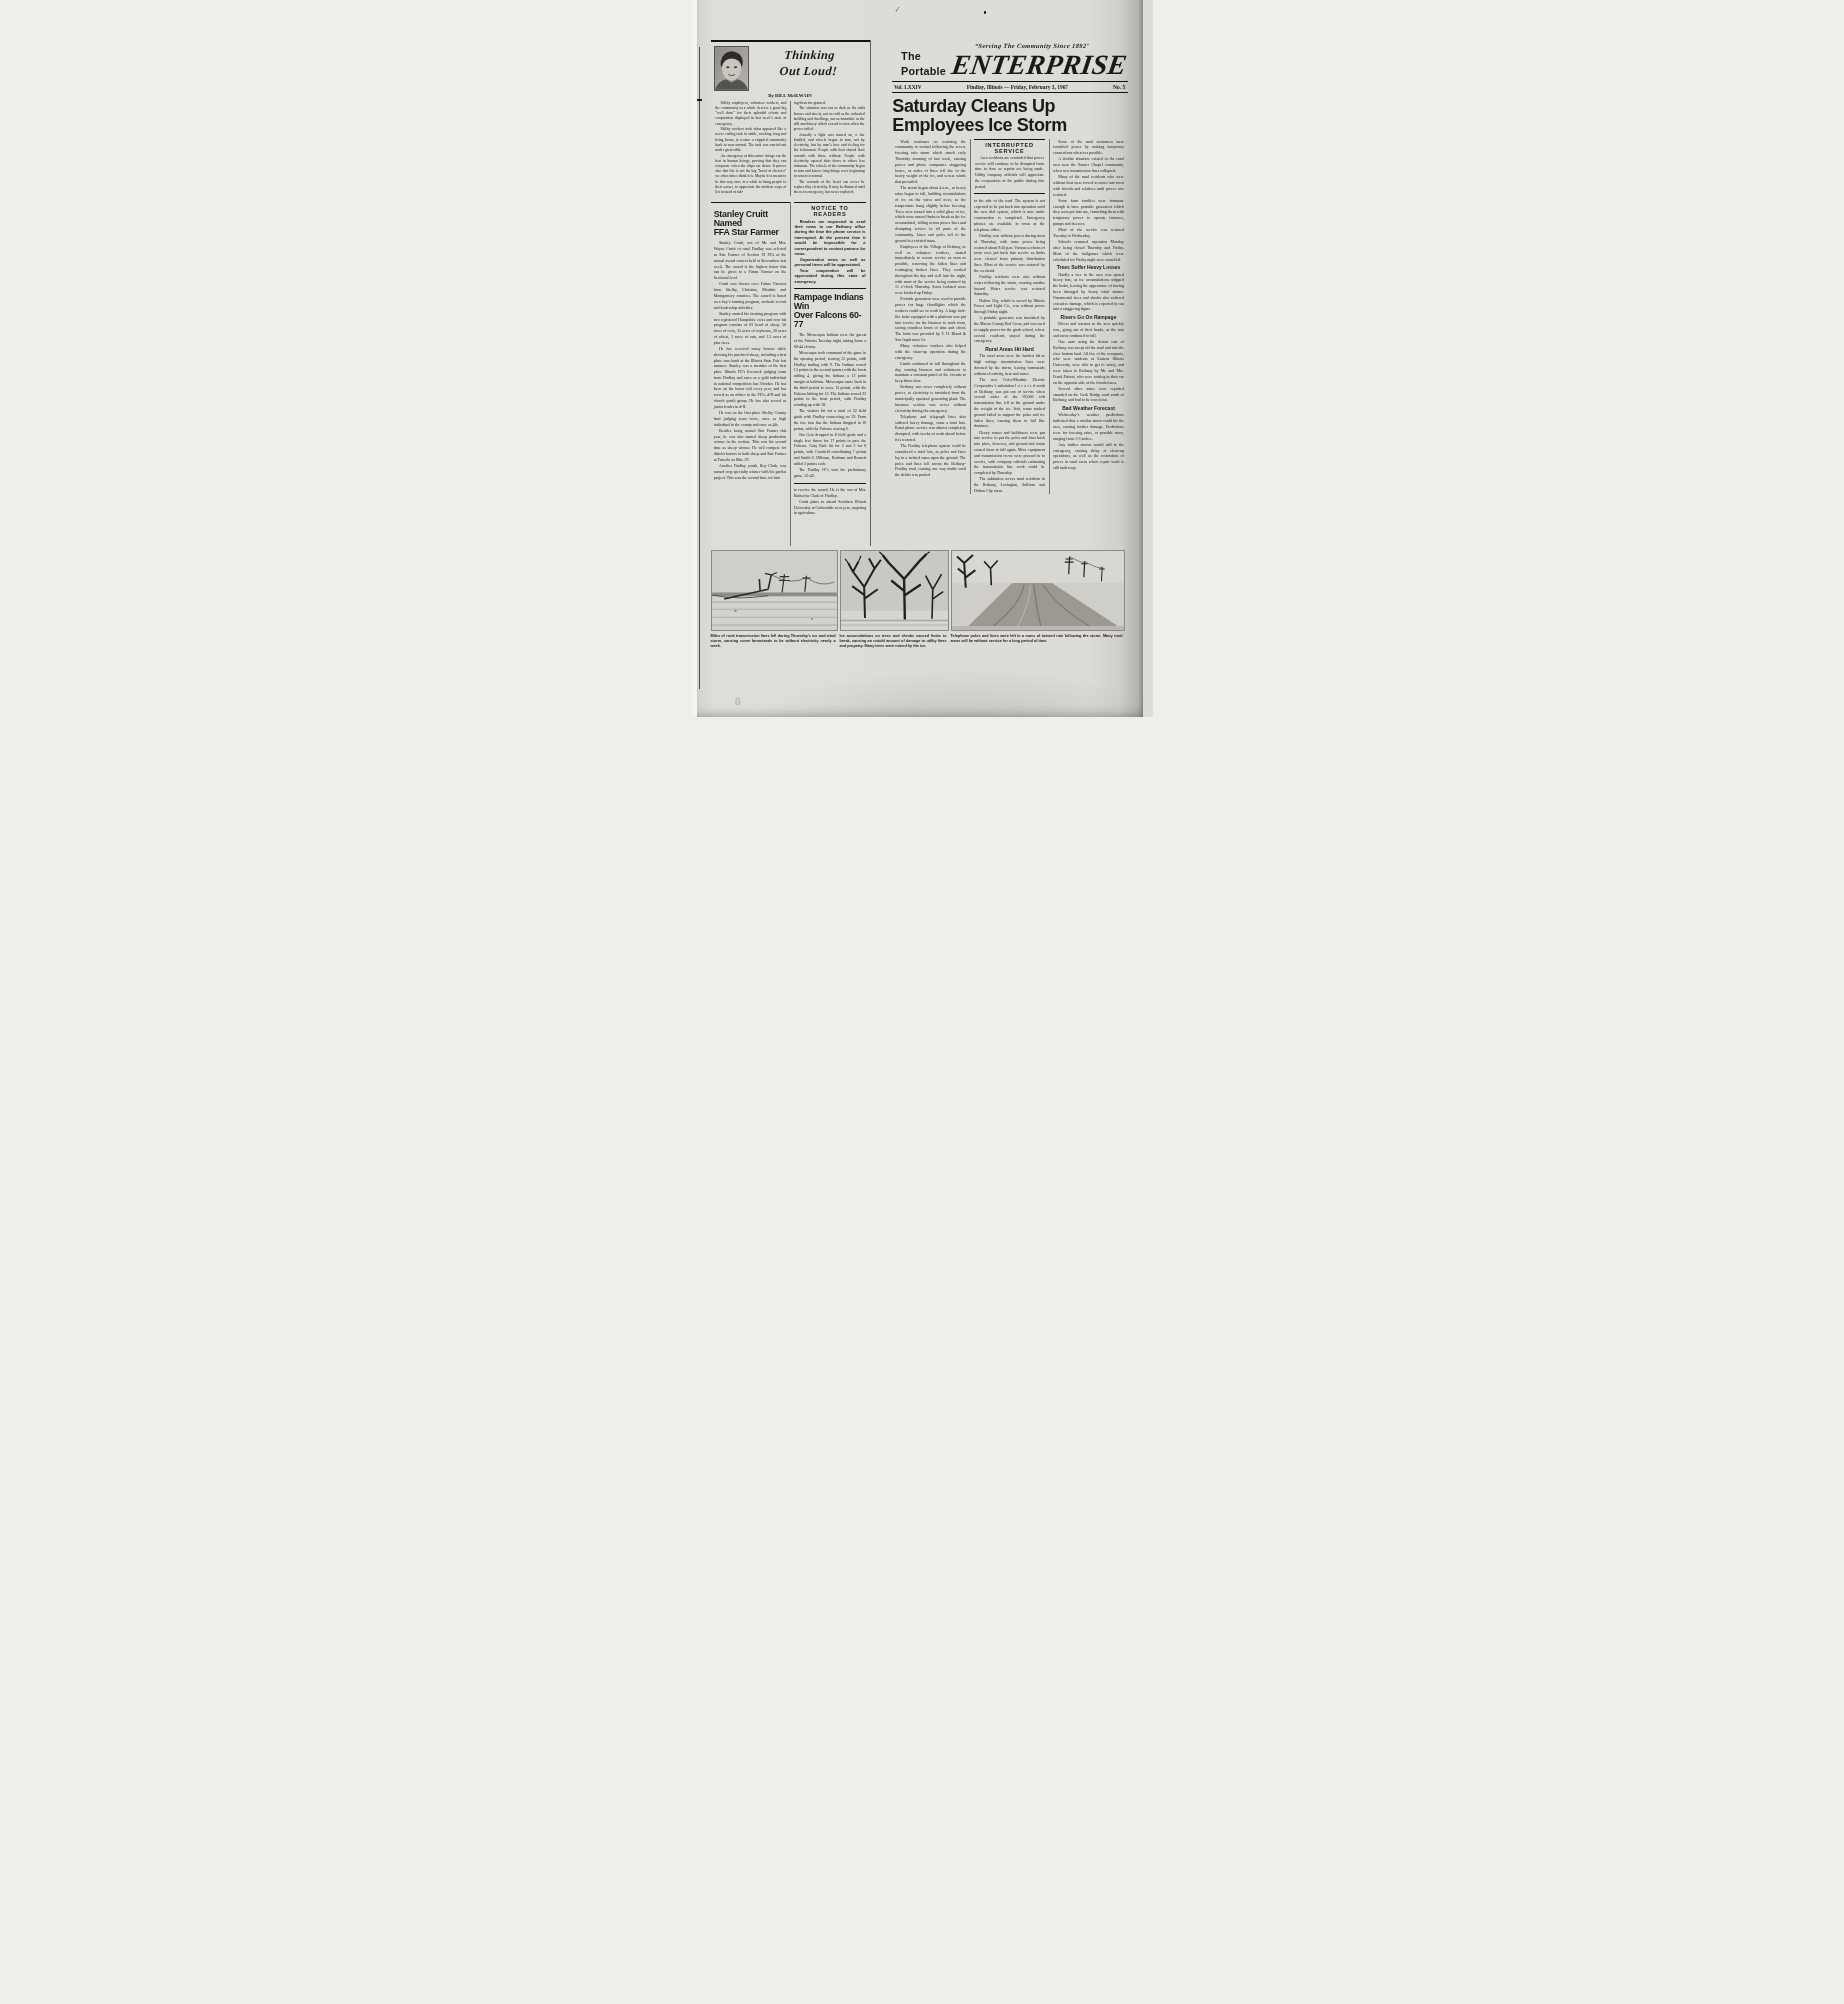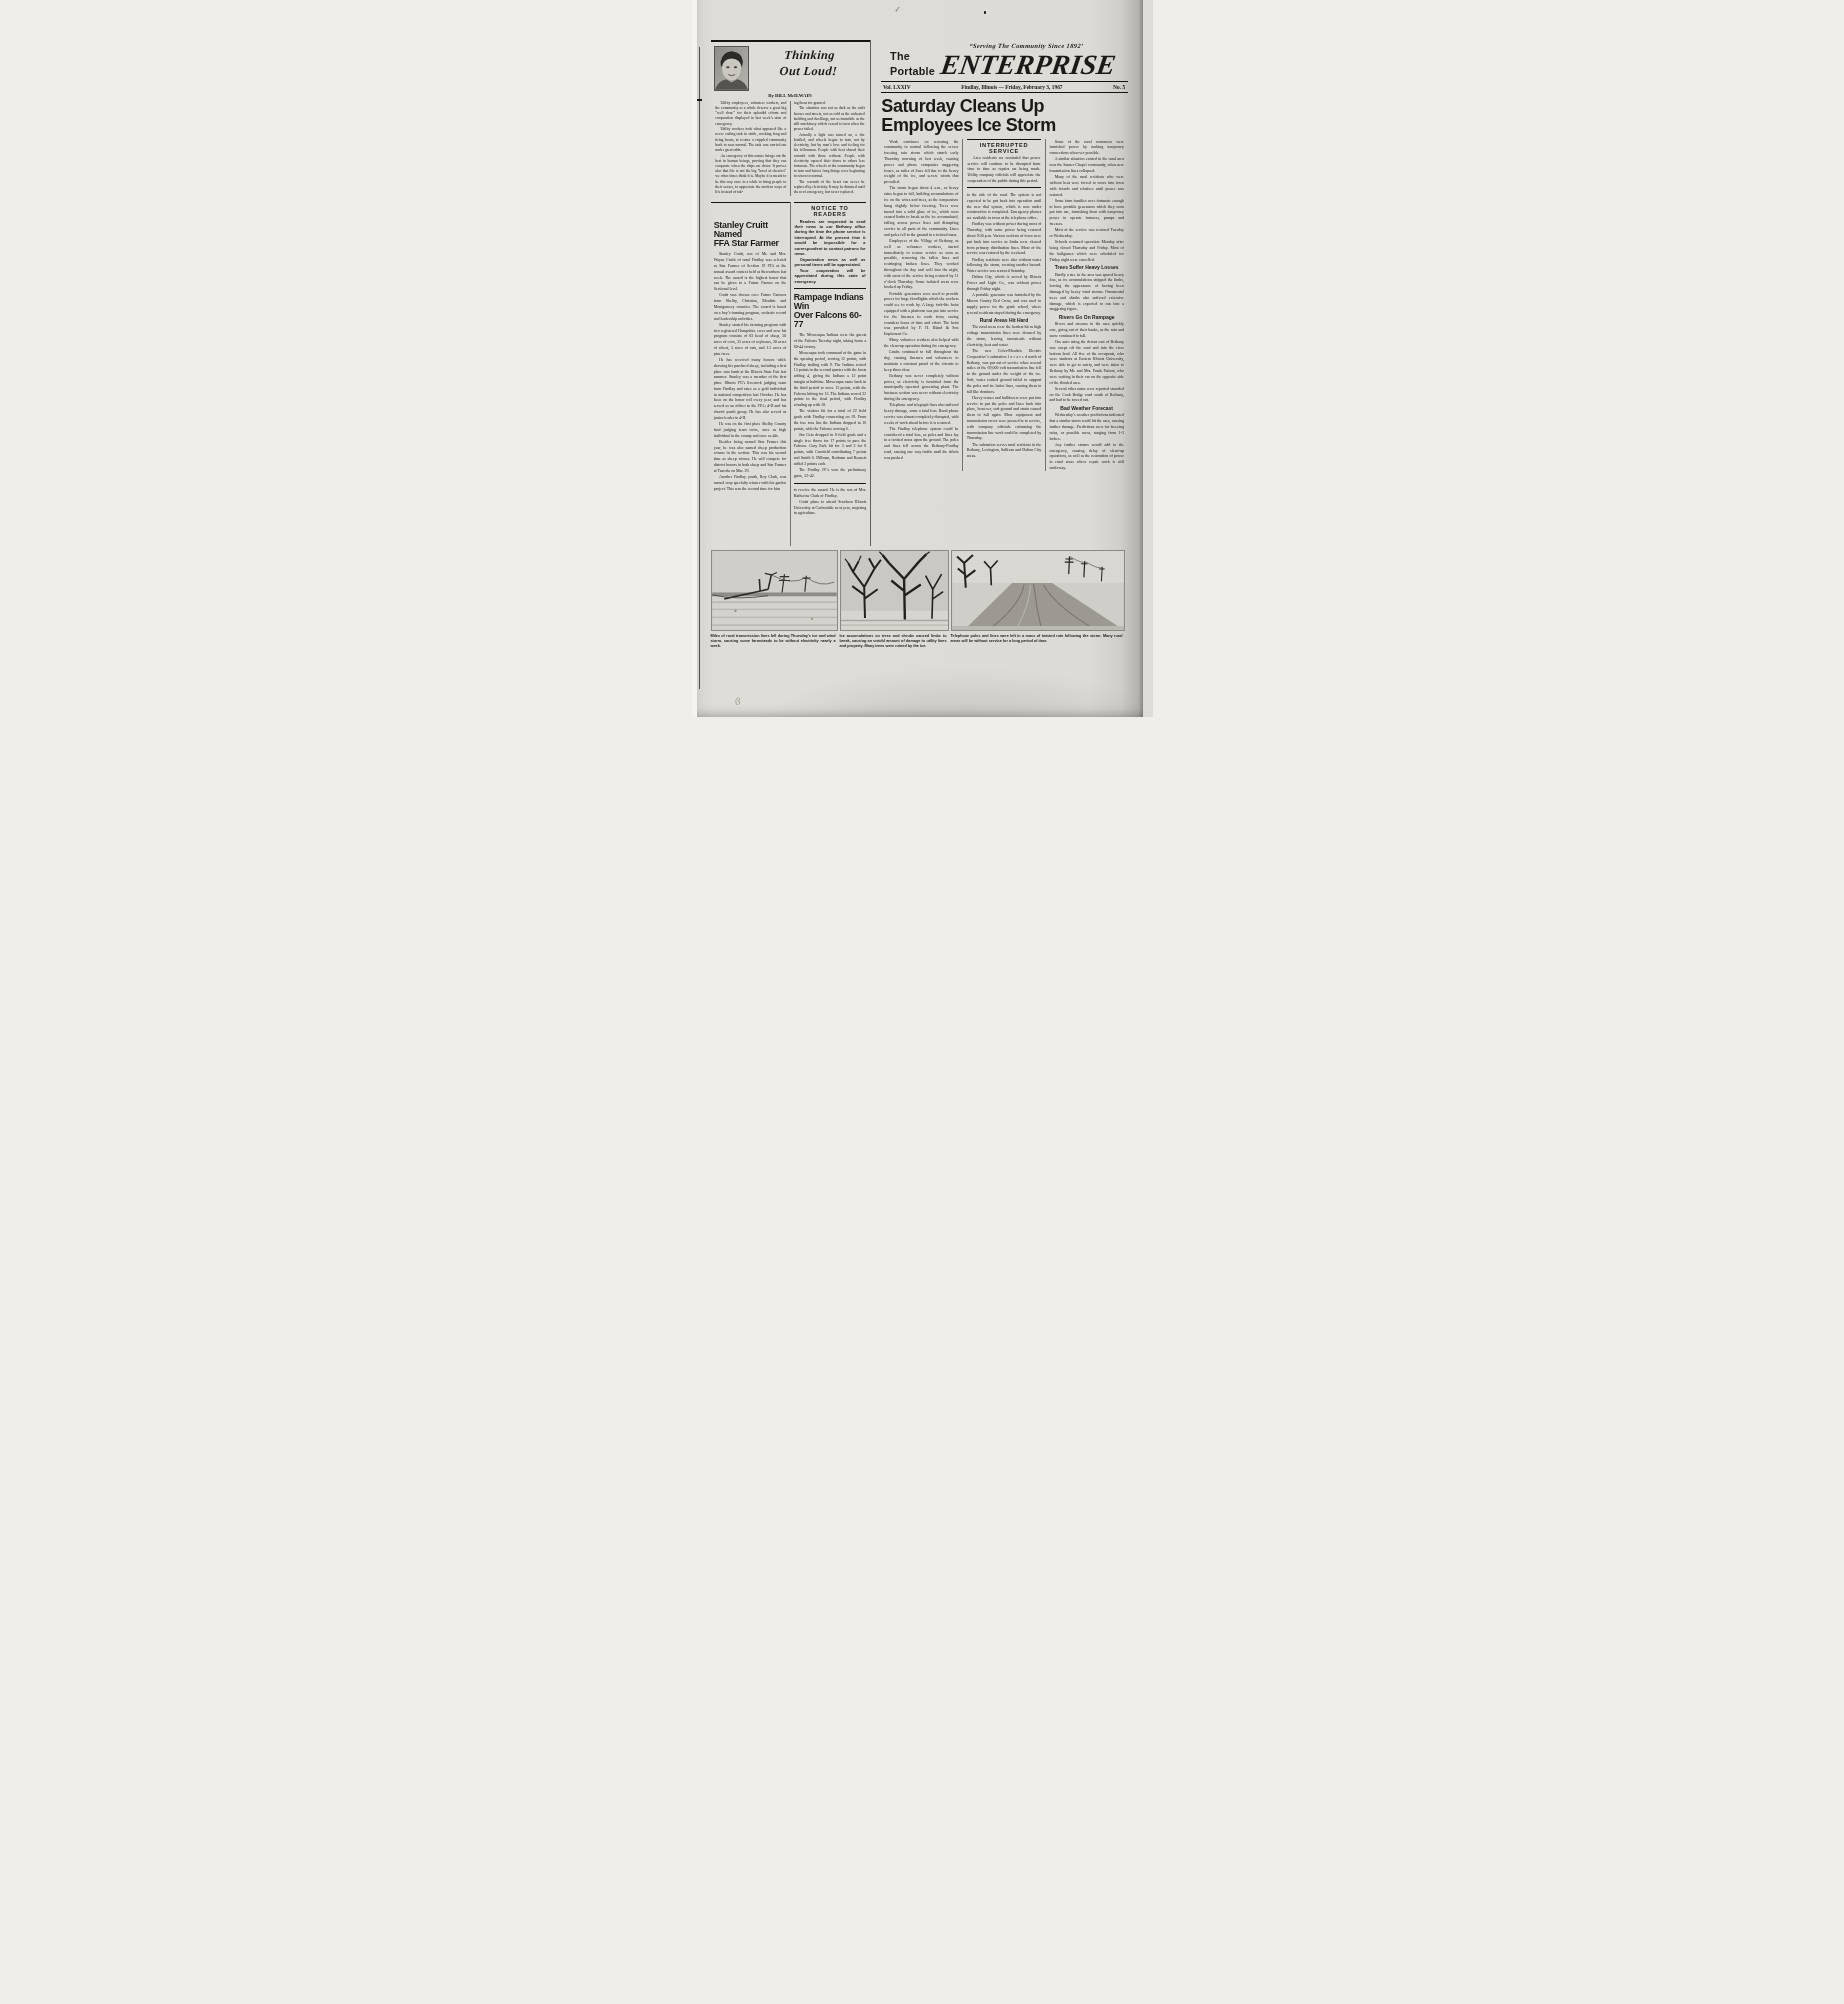--- a/index.html
+++ b/index.html
@@ -16,21 +16,21 @@
   .paper::after{content:"";position:absolute;left:0;top:99px;width:4.8px;height:1.6px;background:#1c1a16;}
   .content{position:absolute;left:19px;top:0;width:417px;}
 
   
   .speck{position:absolute;width:2.8px;height:2.4px;background:#171511;border-radius:50% 40% 60% 50%;}
   .checkmark{position:absolute;font:italic 7.2px "Liberation Serif",serif;color:#6d6b65;transform:rotate(-12deg);}
   .pencil{position:absolute;font:italic 10.4px "Liberation Serif",serif;color:#a09e96;transform:rotate(-8deg);}
 
   .top-row{display:flex;margin-top:40px;height:506px;overflow:hidden;}
   .left-stack{width:159px;flex:none;border-right:0.4px solid rgba(30,28,24,.65);display:flex;flex-direction:column;}
-  .right-stack{flex:1;min-width:0;padding-left:10px;}
+  .right-stack{flex:1;min-width:0;padding-left:21px;}
 
   
   .tol-box{border-top:2px solid #161410;padding:3.2px 1.6px 1.6px 1.6px;}
   .tol-head{display:flex;align-items:flex-start;gap:4px;padding:0.8px 2.4px;}
   .headshot{width:33px;height:43px;flex:none;border:0.4px solid #55534e;}
   .tol-titles{flex:1;text-align:center;font:bold italic 12.4px/1.25 "Liberation Serif",serif;
               transform:skewX(-4deg);letter-spacing:0.4px;padding-top:2.4px;}
   .byline{text-align:center;font:bold 4.8px "Liberation Serif",serif;margin:0.8px 0 3.2px;}
   .tol-cols{display:flex;}
   .tol-col{flex:1;padding:0 3.2px;}
@@ -38,21 +38,21 @@
   .tol-col .para{font-size:3.8px;line-height:5.2px;}
 
   .para{font-size:4px;line-height:5.8px;text-align:justify;text-indent:5.2px;margin:0 0 0.4px 0;}
   .para.cont{text-indent:0;}
   .subhead{font:bold 5px/1.2 "Liberation Sans",sans-serif;text-align:center;margin:2px 0 1.2px;}
 
   .left-cols{display:flex;flex:1;margin-top:4px;}
   .left-col{flex:1;padding:0 3.2px;min-width:0;}
   .left-col + .left-col{border-left:0.4px solid rgba(30,28,24,.55);}
   .sec-headline{font:bold 8.8px/1.04 "Liberation Sans",sans-serif;letter-spacing:-0.2px;margin:1.6px 0 2.8px;}
-  .left-col.first{border-top:1.2px solid #161410;padding-top:17px;}
+  .left-col.first{border-top:1.2px solid #161410;padding-top:6px;}
 
   .notice-box{border-top:1.2px solid #161410;border-bottom:1.2px solid #161410;padding:2.4px 0.8px 3.2px;margin-bottom:4px;}
   .notice-title{font:bold 5.6px "Liberation Sans",sans-serif;text-align:center;letter-spacing:0.8px;margin:0 0 1.6px;}
   .notice-box .para{font:bold 4px/5.4px "Liberation Sans",sans-serif;}
 
   .cont-rule{border:none;border-top:0.8px solid #161410;margin:4px 0 3.2px;}
 
   
   .masthead{position:relative;padding-top:1.6px;}
   .slogan{font:bold italic 6.4px "Liberation Serif",serif;text-align:center;padding-left:44px;

